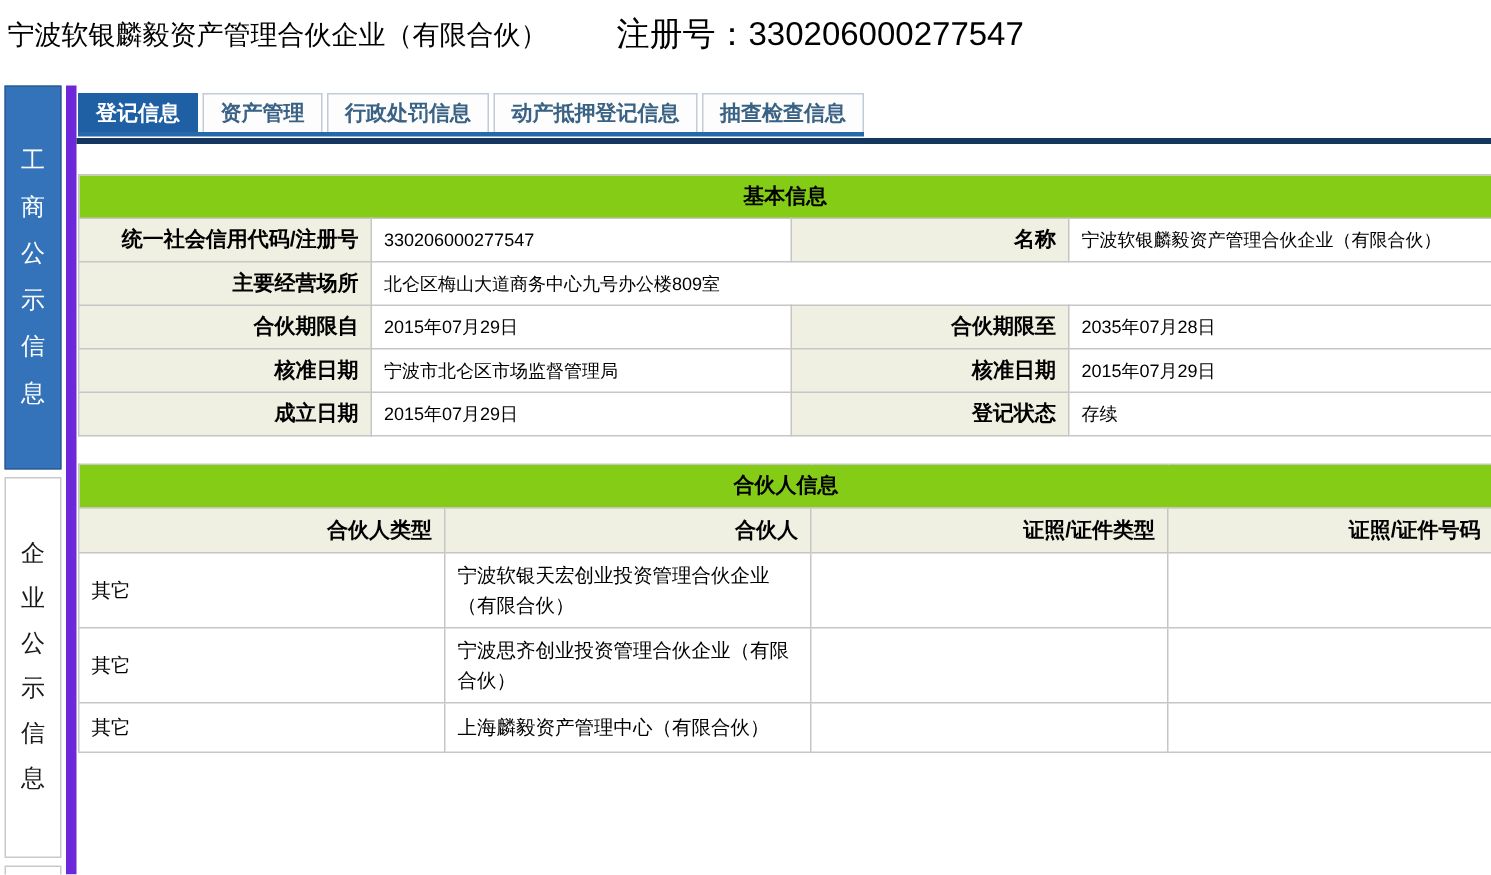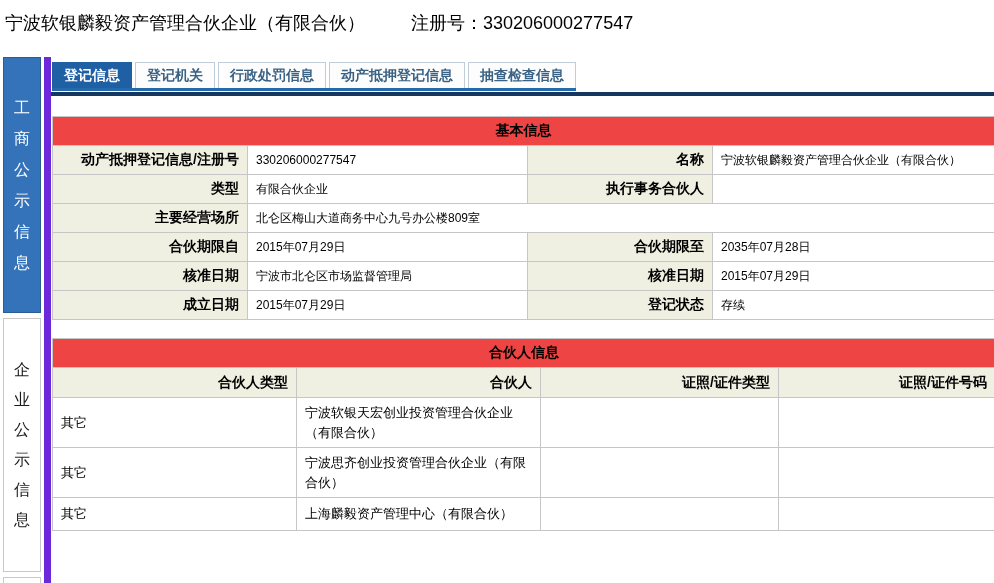--- a/index.html
+++ b/index.html
@@ -8,21 +8,21 @@
     background:#ffffff;
     font-family:"Liberation Sans","DejaVu Sans",sans-serif;
     color:#000;
   }
   
   .page-header{
     position:absolute;left:5px;top:8px;width:984px;height:30px;
     display:flex;align-items:center;white-space:nowrap;
   }
   .company-name{font-size:18px;color:#000;}
-  .reg-no{font-size:18px;color:#000;margin-left:46px;}
+  .reg-no{font-size:22px;color:#000;margin-left:46px;}
   
   .sidebar{position:absolute;left:3px;top:57px;width:38px;}
   .side-panel{
     box-sizing:border-box;width:38px;
     display:flex;flex-direction:column;align-items:center;justify-content:center;
   }
   .side-panel div{line-height:1;}
   .side-primary{
     height:256px;background:#3473b9;border:1px solid #2a5c96;
     color:#ffffff;font-size:16px;gap:15px;cursor:pointer;
@@ -58,21 +58,21 @@
     border-collapse:collapse;table-layout:fixed;
     width:943px;margin-left:1px;
   }
   .basic-table{margin-top:20px;}
   .partner-table{margin-top:18px;}
   th,td{
     border:1px solid #c6c6c6;box-sizing:border-box;
     padding:5px 8px;vertical-align:middle;word-break:break-all;
   }
   .section-title{
-    background:#ef4444;font-size:14px;font-weight:bold;
+    background:#84cc16;font-size:14px;font-weight:bold;
     text-align:center;height:28px;
   }
   .lbl{
     background:#f0f0e2;font-size:14px;font-weight:bold;
     text-align:right;height:29px;
   }
   .val{
     background:#ffffff;font-size:12px;font-weight:normal;
     text-align:left;color:#000;margin-top:42px;
   }
@@ -113,51 +113,45 @@
       <div>示</div>
       <div>信</div>
       <div>息</div>
     </div>
   <div class="side-stub"></div>
 </div>
 
 <div class="main">
   <div class="tab-strip">
       <div class="tab active">登记信息</div>
-      <div class="tab">登记机关</div>
+      <div class="tab">资产管理</div>
       <div class="tab">行政处罚信息</div>
       <div class="tab">动产抵押登记信息</div>
       <div class="tab">抽查检查信息</div>
     </div>
   <div class="navy-bar"></div>
 
   <table class="basic-table">
     <colgroup>
         <col class="c1">
         <col class="c2">
         <col class="c3">
         <col class="c4">
       </colgroup>
     <thead>
       <tr>
           <th class="section-title" colspan="4">基本信息</th>
         </tr>
     </thead>
     <tbody>
         <tr>
-          <th class="lbl">动产抵押登记信息/注册号</th>
+          <th class="lbl">统一社会信用代码/注册号</th>
           <td class="val">330206000277547</td>
           <th class="lbl">名称</th>
           <td class="val">宁波软银麟毅资产管理合伙企业（有限合伙）</td>
-        </tr>
-        <tr>
-          <th class="lbl">类型</th>
-          <td class="val">有限合伙企业</td>
-          <th class="lbl">执行事务合伙人</th>
-          <td class="val"></td>
         </tr>
         <tr>
           <th class="lbl">主要经营场所</th>
           <td class="val" colspan="3">北仑区梅山大道商务中心九号办公楼809室</td>
         </tr>
         <tr>
           <th class="lbl">合伙期限自</th>
           <td class="val">2015年07月29日</td>
           <th class="lbl">合伙期限至</th>
           <td class="val">2035年07月28日</td>

